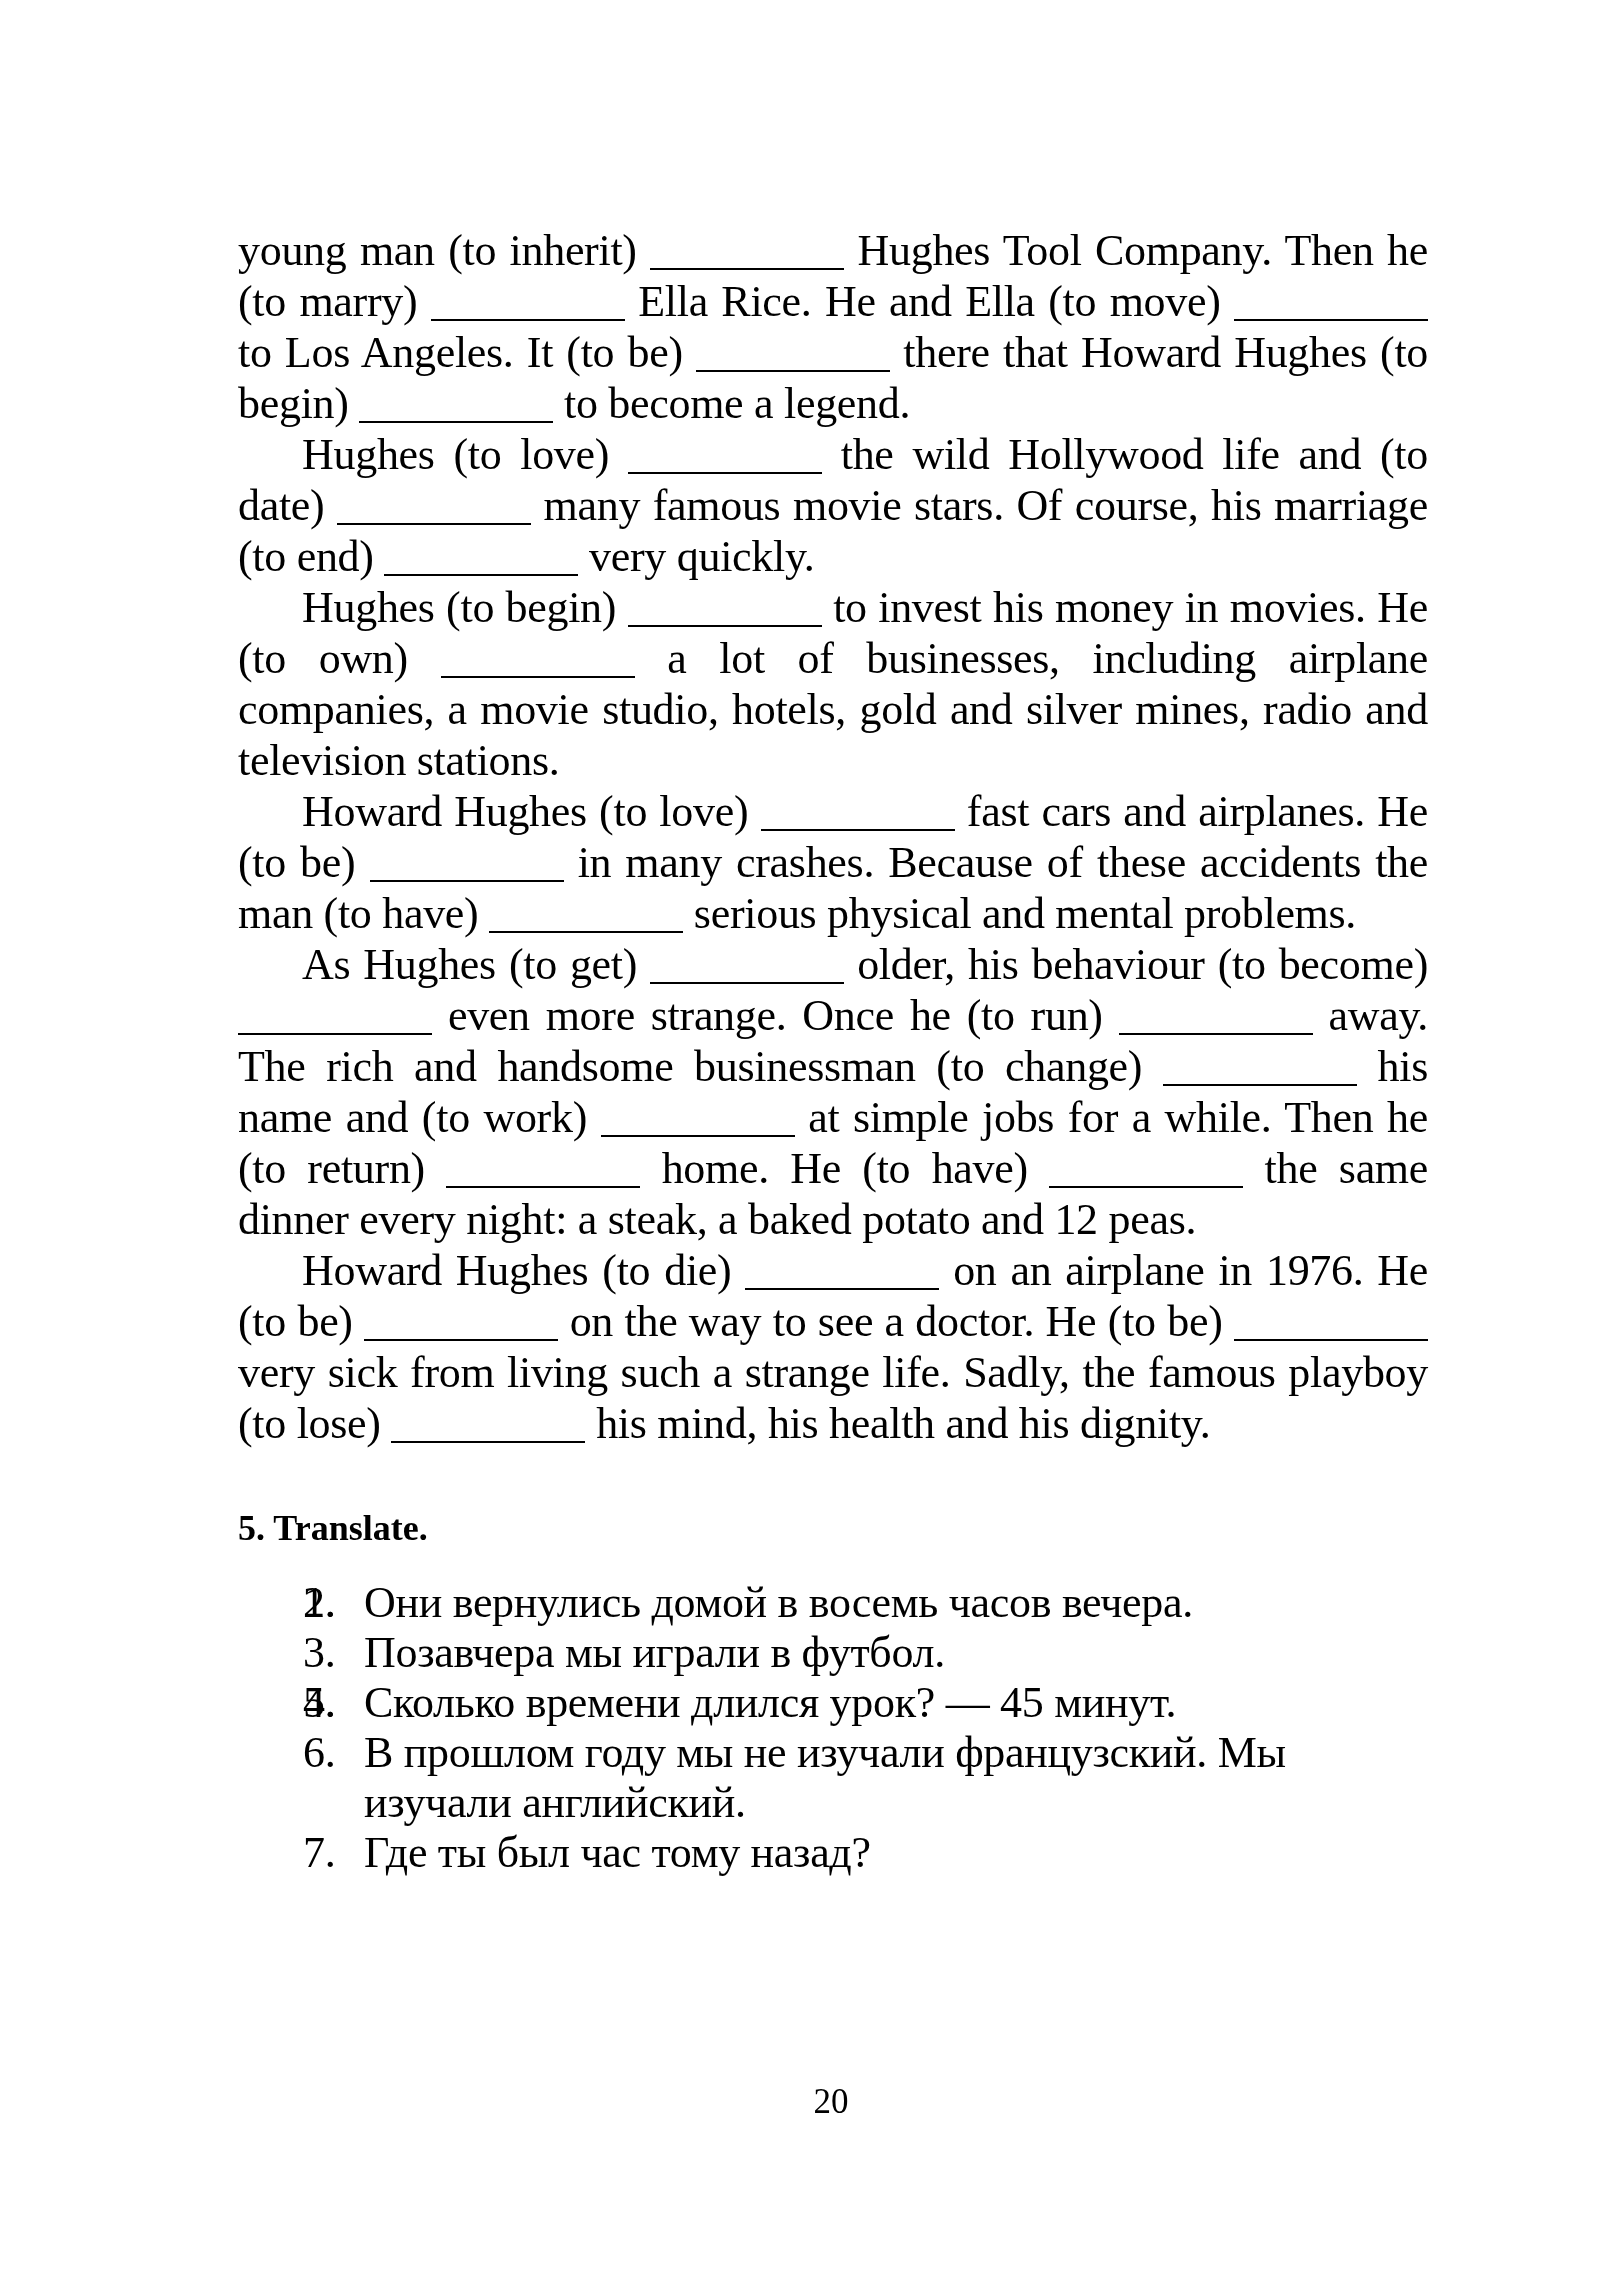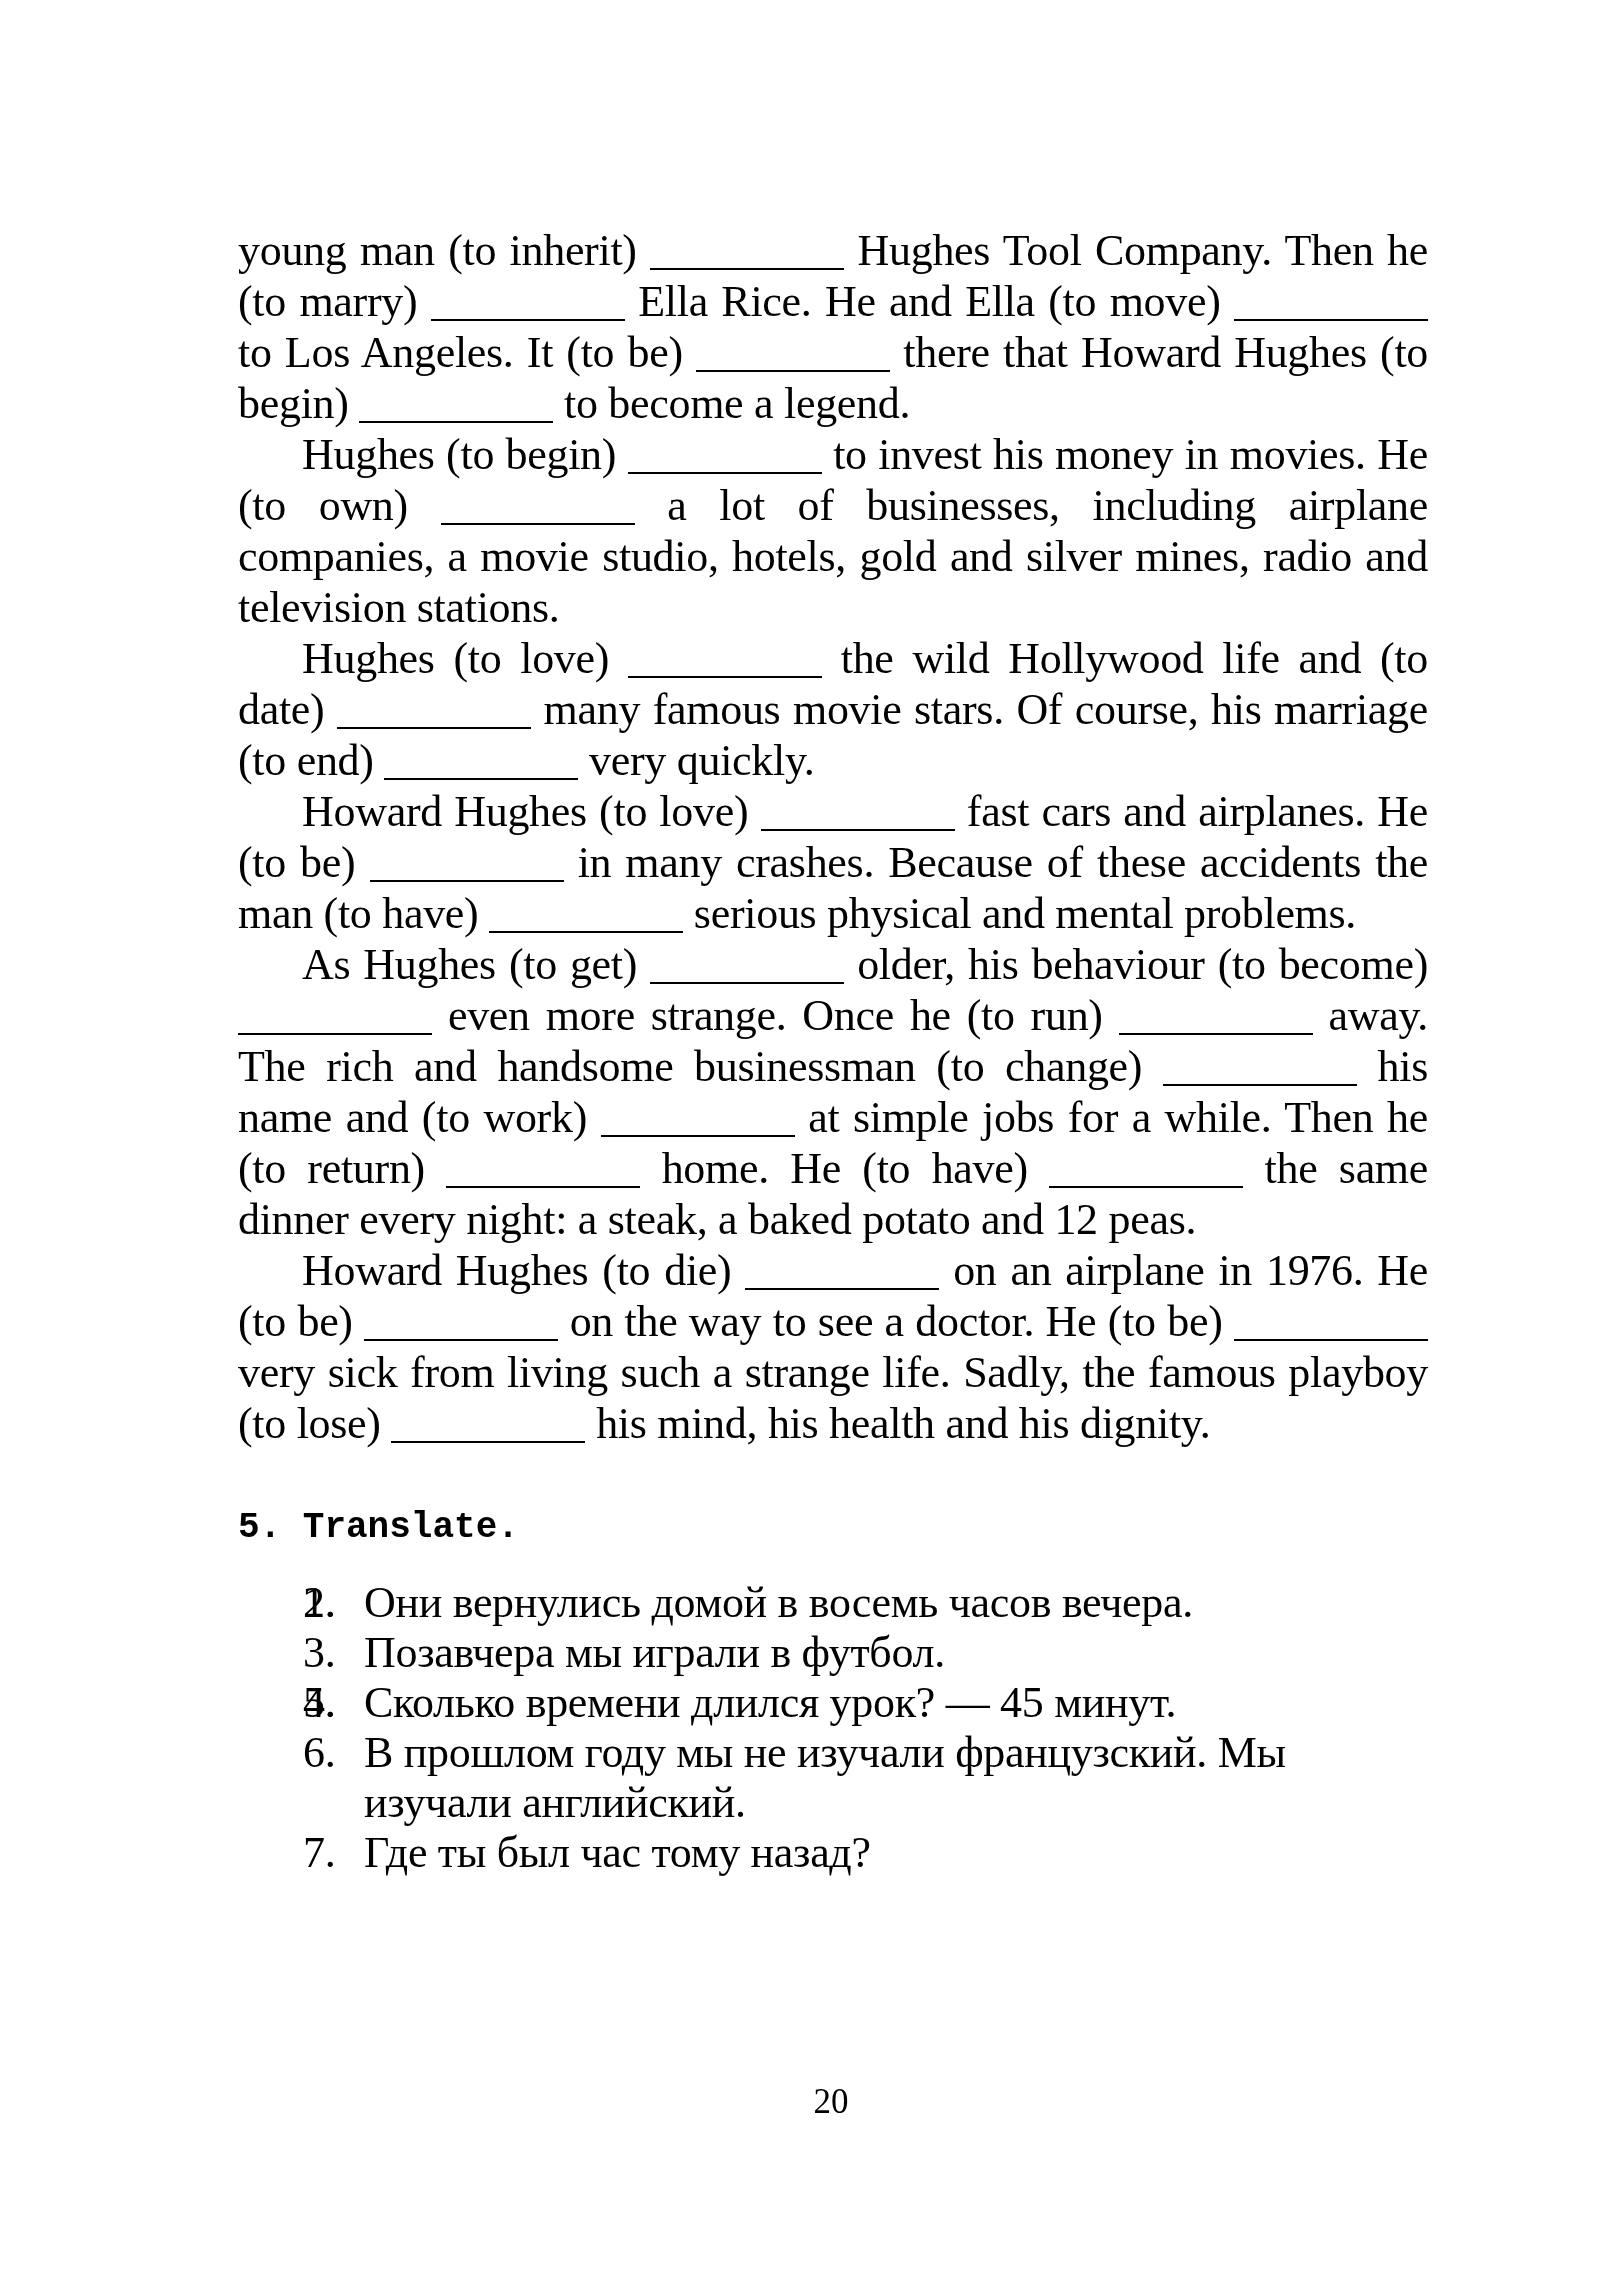--- a/index.html
+++ b/index.html
@@ -42,21 +42,21 @@
     display: inline-block;
     width: 194px;
     height: 2.5px;
     background: #000000;
     vertical-align: -5px;
   }
   .section-heading {
     position: absolute;
     left: 238px;
     top: 1506px;
-    font-family: Liberation Mono, monospace;
+    font-family: Liberation Serif, serif;
     font-weight: bold;
     font-size: 36px;
     line-height: 44px;
     margin: 0;
   }
   .translate-list {
     position: absolute;
     left: 303px;
     top: 1578px;
     width: 1134px;
@@ -88,23 +88,23 @@
   }
 </style>
 </head>
 <body>
 
 <div class="page">
 
   <div class="body-text">
     <p class="first"><span>young man (to inherit)</span> <span class="blank"></span> <span>Hughes Tool Company. Then he (to marry)</span> <span class="blank"></span> <span>Ella Rice. He and Ella (to move)</span> <span class="blank"></span> <span>to Los Angeles. It (to be)</span> <span class="blank"></span> <span>there that Howard Hughes (to begin)</span> <span class="blank"></span> <span>to become a legend.</span></p>
 
+    <p><span>Hughes (to love)</span> <span class="blank"></span> <span>the wild Hollywood life and (to date)</span> <span class="blank"></span> <span>many famous movie stars. Of course, his marriage (to end)</span> <span class="blank"></span> <span>very quickly.</span></p>
+
     <p><span>Hughes (to begin)</span> <span class="blank"></span> <span>to invest his money in movies. He (to own)</span> <span class="blank"></span> <span>a lot of businesses, including airplane companies, a movie studio, hotels, gold and silver mines, radio and television stations.</span></p>
-
-    <p><span>Hughes (to love)</span> <span class="blank"></span> <span>the wild Hollywood life and (to date)</span> <span class="blank"></span> <span>many famous movie stars. Of course, his marriage (to end)</span> <span class="blank"></span> <span>very quickly.</span></p>
 
     <p><span>Howard Hughes (to love)</span> <span class="blank"></span> <span>fast cars and airplanes. He (to be)</span> <span class="blank"></span> <span>in many crashes. Because of these accidents the man (to have)</span> <span class="blank"></span> <span>serious physical and mental problems.</span></p>
 
     <p><span>As Hughes (to get)</span> <span class="blank"></span> <span>older, his behaviour (to become)</span> <span class="blank"></span> <span>even more strange. Once he (to run)</span> <span class="blank"></span> <span>away. The rich and handsome businessman (to change)</span> <span class="blank"></span> <span>his name and (to work)</span> <span class="blank"></span> <span>at simple jobs for a while. Then he (to return)</span> <span class="blank"></span> <span>home. He (to have)</span> <span class="blank"></span> <span>the same dinner every night: a steak, a baked potato and 12 peas.</span></p>
 
     <p><span>Howard Hughes (to die)</span> <span class="blank"></span> <span>on an airplane in 1976. He (to be)</span> <span class="blank"></span> <span>on the way to see a doctor. He (to be)</span> <span class="blank"></span> <span>very sick from living such a strange life. Sadly, the famous playboy (to lose)</span> <span class="blank"></span> <span>his mind, his health and his dignity.</span></p>
   </div>
 
   <h2 class="section-heading">5. Translate.</h2>
 

